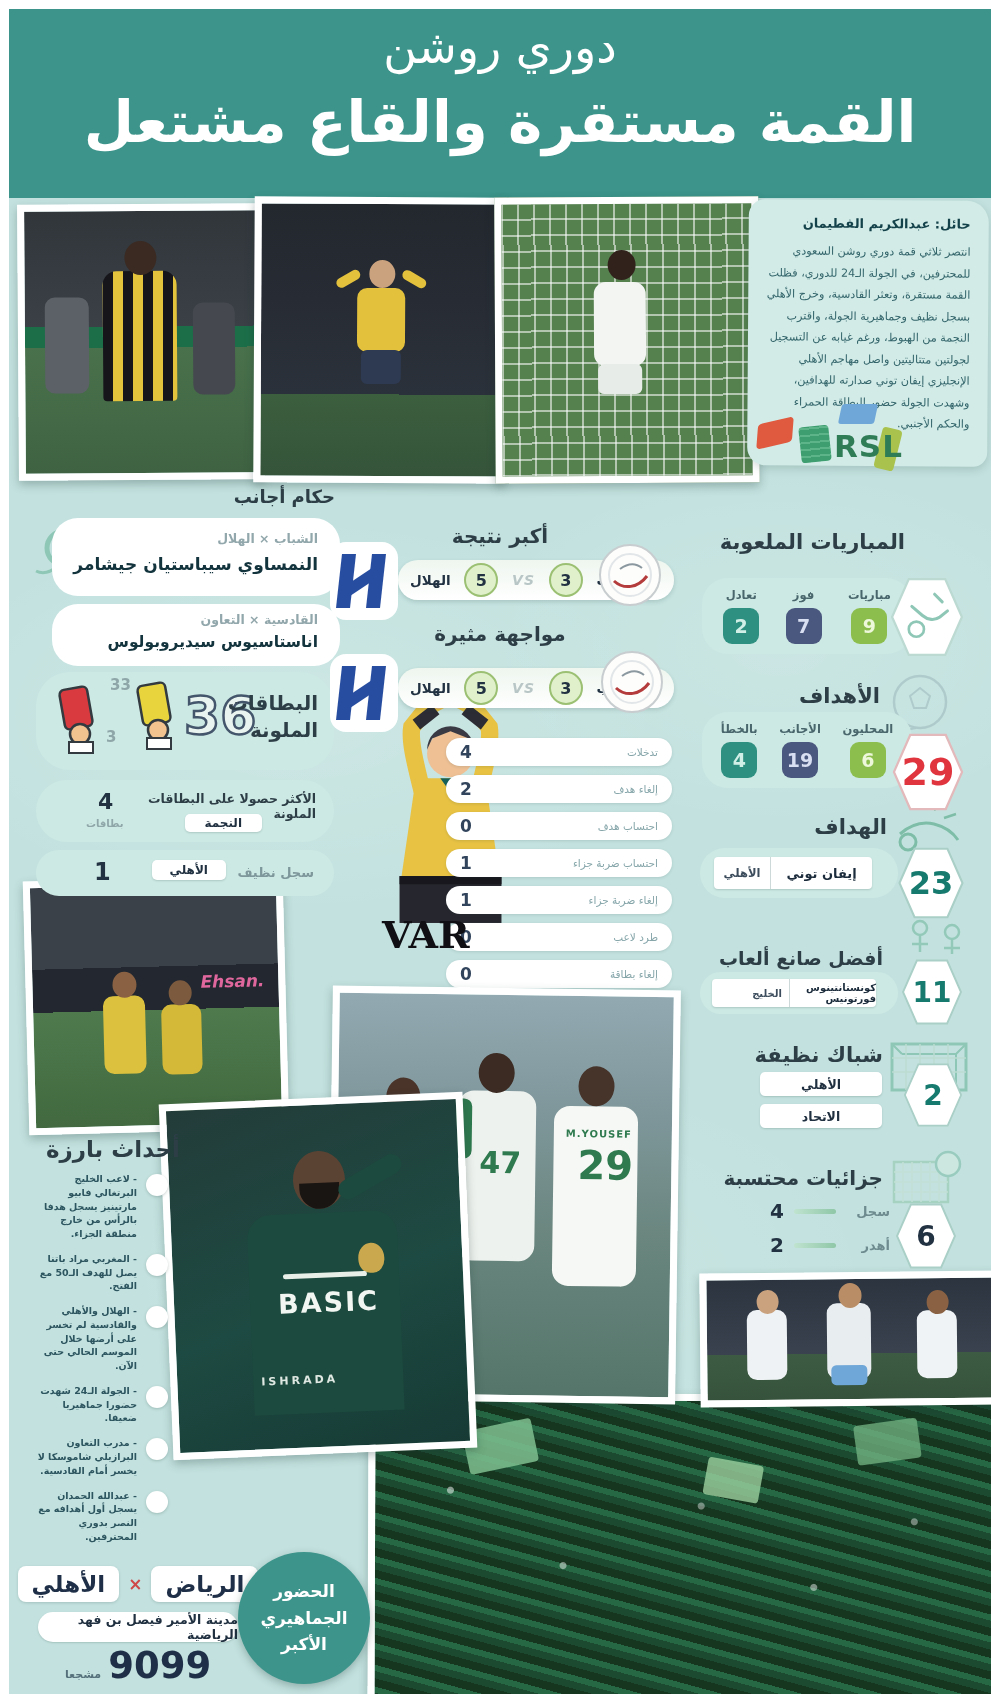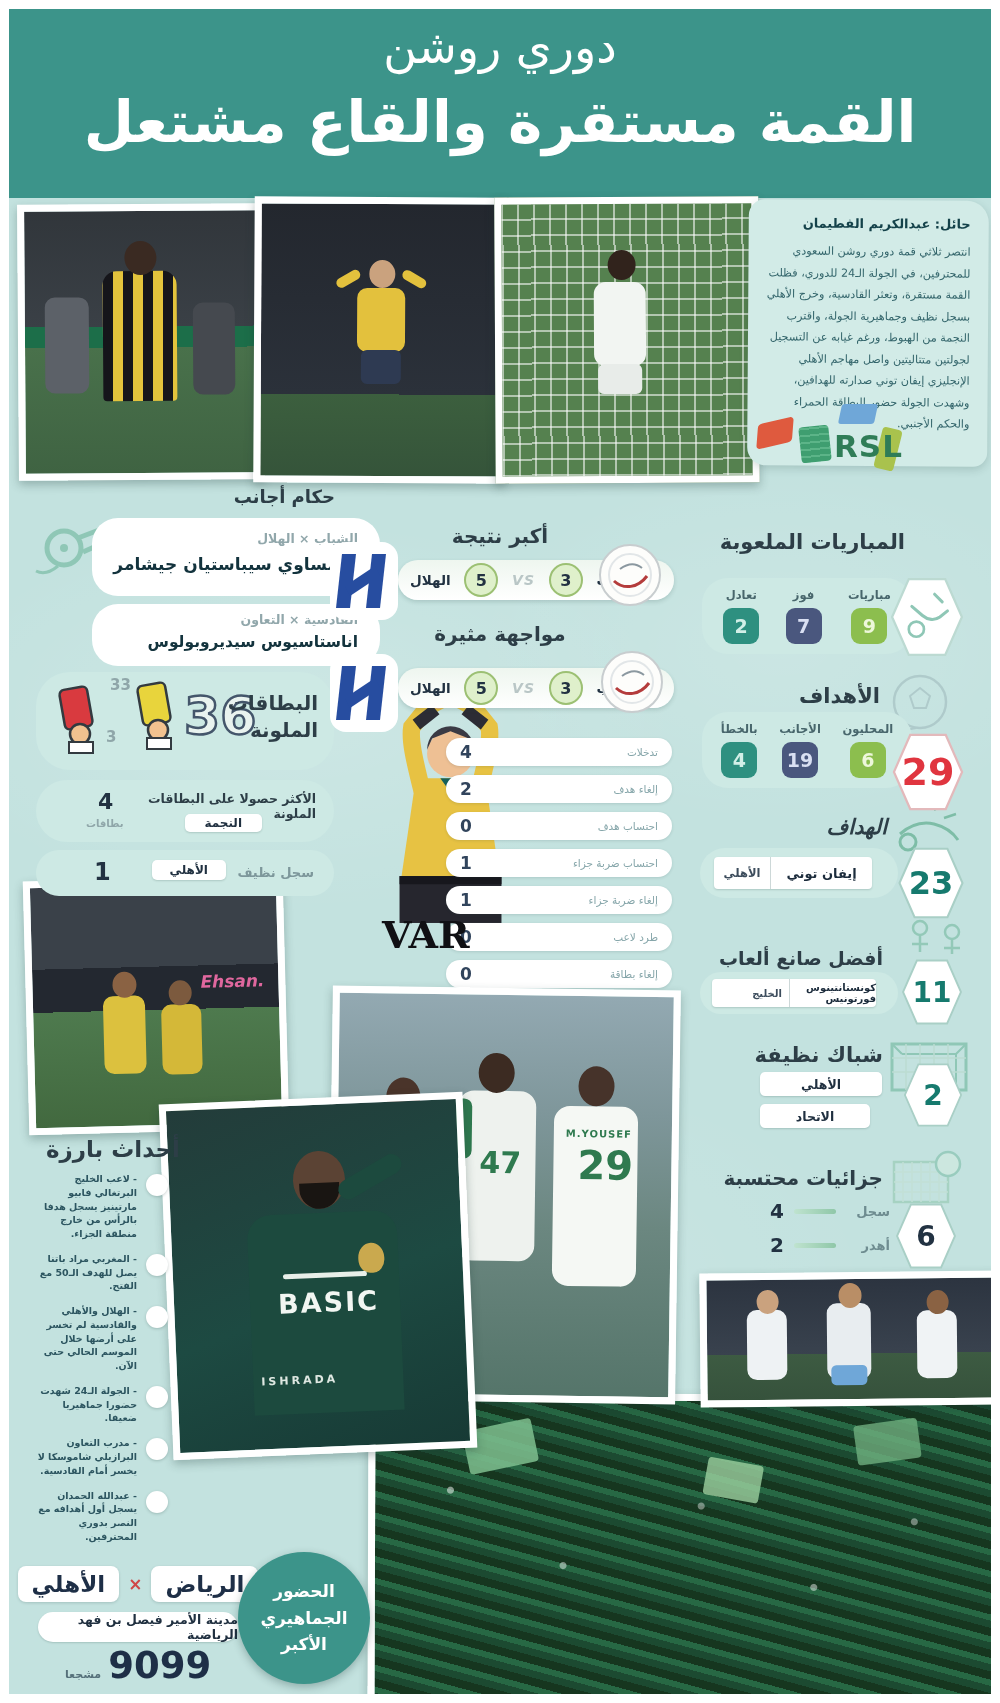--- a/index.html
+++ b/index.html
@@ -10,21 +10,21 @@
       radial-gradient(620px 340px at 50% 75%, rgba(255,255,255,.10), transparent 62%),
       #c3e2df;}
   .abs{position:absolute;}
   .frame{position:absolute;inset:0;border:9px solid #ffffff;pointer-events:none;z-index:95;}
   .header{left:0;top:0;width:1000px;height:198px;background:#3c948a;z-index:1;}
   .h-league{left:0;top:20px;width:100%;text-align:center;color:#fff;font-size:46px;letter-spacing:3px;font-weight:400;z-index:2;}
   .h-headline{left:0;top:88px;width:100%;text-align:center;color:#fff;font-size:58px;font-weight:800;z-index:2;}
   .photo{position:absolute;border:7px solid #fff;box-shadow:0 4px 10px rgba(30,60,55,.30);overflow:hidden;z-index:2;}
   .sec-h{position:absolute;font-weight:800;color:#2d3e47;z-index:4;}
   .panel{position:absolute;background:#cde9e4;z-index:3;}
-  .card{position:absolute;background:#fff;z-index:4;margin-left:40px;}
+  .card{position:absolute;background:#fff;z-index:4;}
   .hex{position:absolute;z-index:5;}
   .hex svg{position:absolute;inset:0;width:100%;height:100%;}
   .hexnum{position:absolute;inset:0;display:flex;align-items:center;justify-content:center;font-weight:800;color:#167a6e;}
   .sq{width:36px;height:36px;border-radius:9px;display:flex;align-items:center;justify-content:center;font-size:19px;font-weight:800;}
   .sq-green{background:#8cbe4e;color:#edf7da;}
   .sq-navy{background:#4a577e;color:#d9dff2;}
   .sq-teal{background:#2e9080;color:#d2efe7;}
   .statcol{display:flex;flex-direction:column;align-items:center;gap:6px;}
   .statlabel{font-size:11.5px;color:#48666c;font-weight:700;}
   .scorepill{position:absolute;height:40px;border-radius:20px;background:linear-gradient(180deg,#eef6ef,#ffffff);
@@ -299,21 +299,21 @@
     <div class="statcol">
       <div class="statlabel">الأجانب</div>
       <div class="sq sq-navy ltr">19</div>
     </div>
     <div class="statcol">
       <div class="statlabel">بالخطأ</div>
       <div class="sq sq-teal ltr">4</div>
     </div>
   </div>
 
-  <div class="sec-h" style="right:113px;top:815px;font-size:21px;font-style:italic;">الهداف</div>
+  <div class="sec-h" style="right:113px;top:815px;font-size:21px;">الهداف</div>
   <svg class="abs" style="left:890px;top:798px;opacity:.8;z-index:2;" width="74" height="56" viewBox="0 0 74 56">
     <path d="M10,36 q16,-14 34,-10 q16,4 24,16" fill="none" stroke="#6db59a" stroke-width="3"></path>
     <circle cx="18" cy="44" r="8" fill="none" stroke="#6db59a" stroke-width="3"></circle>
     <path d="M44,12 l10,-6 M54,20 l12,-4" stroke="#6db59a" stroke-width="2.5"></path>
   </svg>
   <div class="panel" style="left:700px;top:848px;width:198px;height:50px;border-radius:25px;">
     <div class="abs" style="left:14px;top:9px;width:158px;height:32px;background:#fff;border-radius:4px;display:flex;direction:rtl;align-items:stretch;box-shadow:0 1px 2px rgba(40,70,65,.2);">
       <span style="flex:1;display:flex;align-items:center;justify-content:center;font-size:13px;font-weight:800;color:#1c2c3c;border-left:1px solid #cdd8d8;">إيفان توني</span>
       <span style="width:56px;display:flex;align-items:center;justify-content:center;font-size:11.5px;color:#3c4c5c;font-weight:700;">الأهلي</span>
     </div>
@@ -345,21 +345,21 @@
     <div class="hexnum ltr" style="font-size:28px;">11</div>
   </div>
 
   <div class="sec-h" style="right:117px;top:1043px;font-size:21px;">شباك نظيفة</div>
   <svg class="abs" style="left:886px;top:1038px;z-index:2;" width="86" height="64" viewBox="0 0 86 64">
     <rect x="6" y="6" width="74" height="46" fill="none" stroke="#8fc7b6" stroke-width="3"></rect>
     <path d="M6,6 L16,16 M80,6 L70,16 M16,16 h54 v30" fill="none" stroke="#8fc7b6" stroke-width="2"></path>
     <path d="M20,6 v46 M34,6 v46 M48,6 v46 M62,6 v46 M6,20 h74 M6,34 h74" stroke="#bcdcd2" stroke-width="1.5"></path>
   </svg>
   <div class="whitebox" style="position:absolute;left:760px;top:1072px;width:122px;height:24px;font-size:12.5px;z-index:6;">الأهلي</div>
-  <div class="whitebox" style="position:absolute;left:760px;top:1104px;width:110px;height:24px;font-size:12.5px;z-index:6;">الاتحاد</div>
+  <div class="whitebox" style="position:absolute;left:760px;top:1104px;width:122px;height:24px;font-size:12.5px;z-index:6;">الاتحاد</div>
   <div class="hex" style="left:902px;top:1062px;width:62px;height:66px;">
     <svg viewBox="0 0 100 108">
         <polygon points="26,4 74,4 96,54 74,104 26,104 4,54" fill="#fff" stroke="#a9cfc6" stroke-width="3"></polygon>
       </svg>
     <div class="hexnum ltr" style="font-size:28px;">2</div>
   </div>
 
   <div class="sec-h" style="right:117px;top:1166px;font-size:20px;">جزائيات محتسبة</div>
   <svg class="abs" style="left:890px;top:1148px;opacity:.8;z-index:2;" width="76" height="62" viewBox="0 0 76 62">
     <rect x="4" y="14" width="54" height="40" fill="none" stroke="#9fcfbc" stroke-width="2.5"></rect>

